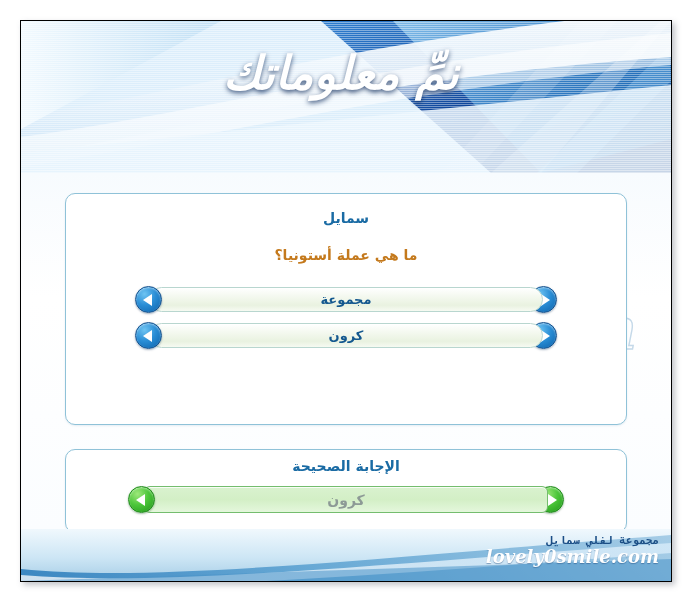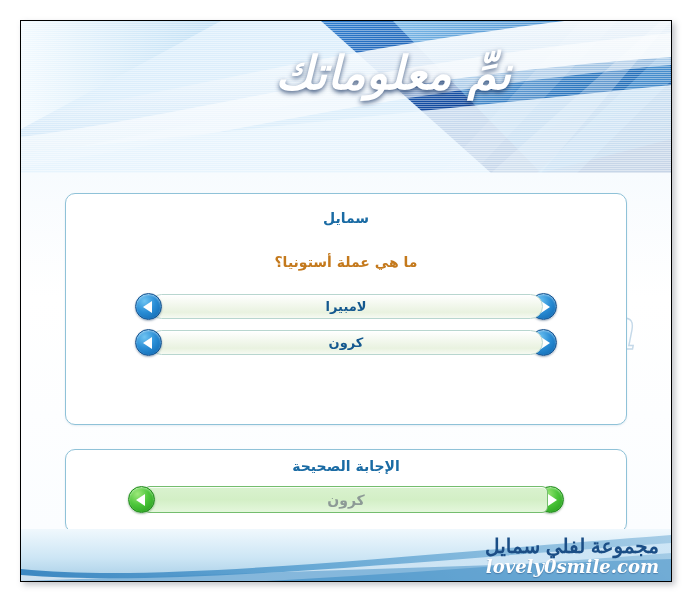--- a/index.html
+++ b/index.html
@@ -61,21 +61,21 @@
         rgba(255,255,255,0.00) 1px,
         rgba(255,255,255,0.42) 1px,
         rgba(255,255,255,0.42) 2px);
     pointer-events:none;
   }
   #header-title {
     position: absolute;
     right: 160px;
     top: 24px;
     width: 340px;
-    text-align: right;
+    text-align: center;
     color: #ffffff;
     font-family: "DejaVu Serif", "Liberation Serif", serif;
     font-size: 46px;
     font-weight: 700;
     font-style: italic;
     letter-spacing: 1px;
     text-shadow: 0 2px 5px rgba(10,40,90,0.75), 0 0 14px rgba(255,255,255,0.35);
     direction: rtl;
     line-height: 1.25;
     pointer-events: none;
@@ -132,21 +132,21 @@
     font-family: "DejaVu Sans", "Liberation Sans", sans-serif;
   }
   #question-panel .panel-title { margin-top: 16px; }
   #answer-panel   .panel-title { margin-top: 8px; }
 
   #question-text {
     text-align: center;
     color: #c4791c;
     font-size: 14px;
     font-weight: 700;
-    margin-top: 28px;
+    margin-top: 21px;
     direction: rtl;
     font-family: "DejaVu Sans", "Liberation Sans", sans-serif;
   }
 
   
   #options-list { margin-top: 24px; }
   .option-row {
     position: relative;
     margin: 0 auto 11px auto;
     width: 422px;
@@ -243,24 +243,24 @@
   #footer-brand {
     position: absolute;
     right: 12px;
     top: 6px;
     text-align: right;
     z-index: 4;
     line-height: 1.12;
   }
   #footer-ar {
     color: #1b4e86;
-    font-size: 20px;
-    font-weight: 700;
-    direction: rtl;
-    font-family: Liberation Sans, sans-serif;
+    font-size: 11px;
+    font-weight: 700;
+    direction: rtl;
+    font-family: Liberation Mono, monospace;
   }
   #footer-url {
     color: #ffffff;
     font-size: 18px;
     font-weight: 700;
     font-style: italic;
     direction: ltr;
     text-align: right;
     font-family: "DejaVu Serif", "Liberation Serif", serif;
     text-shadow: 0 1px 1px rgba(30,70,120,0.45);
@@ -325,21 +325,21 @@
         <div class="panel-title">سمايل</div>
         <div id="question-text">ما هي عملة أستونيا؟</div>
 
         <div id="options-list">
 
           <div class="option-row">
             <div class="nav-btn blue right-side">
               <span class="tri point-right"></span>
             </div>
             <div class="option-bar">
-              <span class="option-label">لامبيرا</span>
+              <span class="option-label">مجموعة</span>
             </div>
             <div class="nav-btn blue left-side">
               <span class="tri point-left"></span>
             </div>
           </div>
 
           <div class="option-row">
             <div class="nav-btn blue right-side">
               <span class="tri point-right"></span>
             </div>

